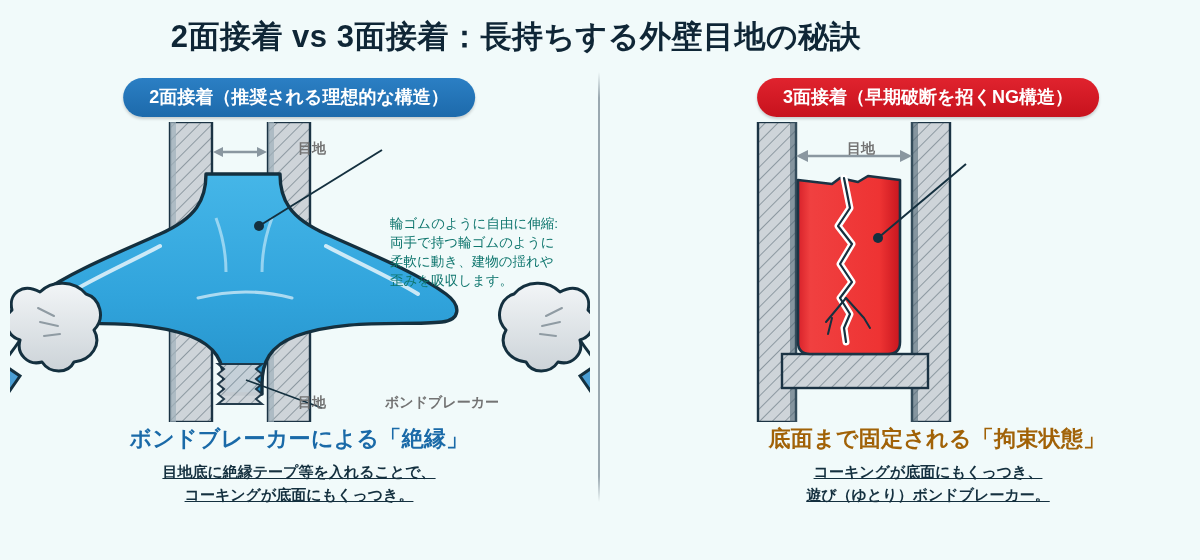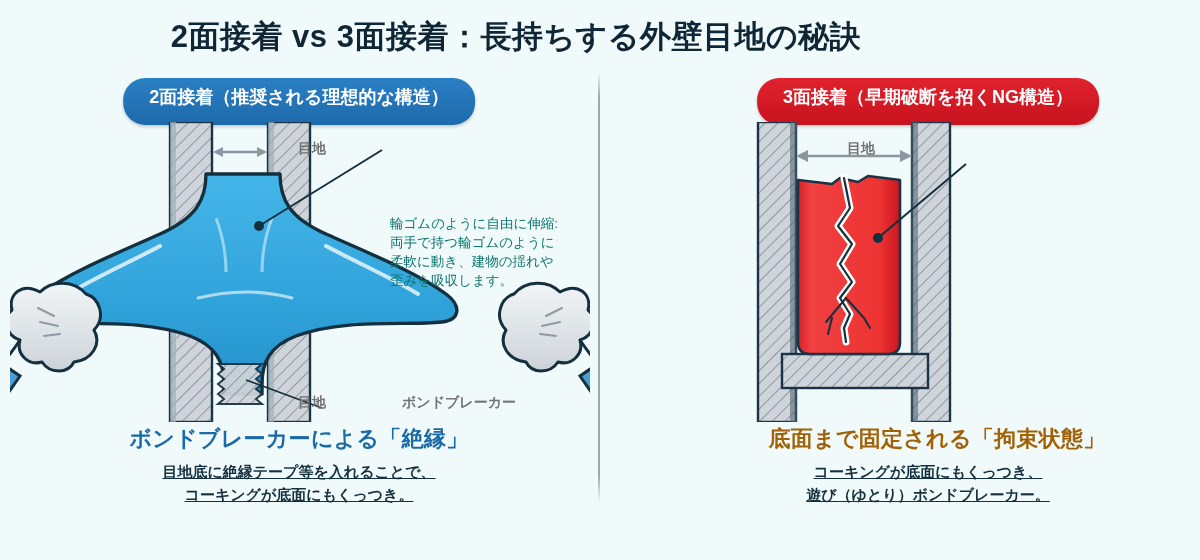--- a/index.html
+++ b/index.html
@@ -28,21 +28,21 @@
     background:linear-gradient(to bottom,rgba(150,165,175,0),#9aa8b0 6%,#9aa8b0 94%,rgba(150,165,175,0));
   }
 
   
   .panel{position:absolute;top:72px;height:470px;}
   .panel.left{left:0;width:598px;}
   .panel.right{left:600px;width:656px;}
 
   .badge{
     position:absolute;top:6px;left:50%;transform:translateX(-50%);
-    padding:7px 26px 16px;border-radius:22px;
+    padding:7px 26px 8px;border-radius:22px;
     color:#fff;font-size:18px;font-weight:bold;white-space:nowrap;
     box-shadow:0 2px 3px rgba(0,0,0,.18);
   }
   .badge.blue{background:linear-gradient(#2b7fc4,#1d6aab);}
   .badge.red{background:linear-gradient(#e0232e,#c7121d);}
 
   
   .footer{position:absolute;left:0;width:100%;text-align:center;}
   .footer.left-f{top:352px;}
   .footer.right-f{top:352px;}
@@ -169,21 +169,21 @@
           <path d="M28,186 l16,8 M30,200 l18,4 M34,214 l16,-2" stroke="#8f9ba3" stroke-width="2" fill="none" stroke-linecap="round"></path>
           <path d="M10,218 C 2,230 -6,240 -14,248" stroke="#14303f" stroke-width="3" fill="none"></path>
           <path d="M-16,236 l26,18 l-14,20 l-26,-18 z" fill="#4a9ed4" stroke="#14303f" stroke-width="3"></path>
           <path d="M-28,252 l20,14 l-12,16 l-20,-14 z" fill="#f6c6a6" stroke="#14303f" stroke-width="3"></path>
         </g>
       </svg>
     </div>
 
     <div class="art-label" style="left:298px;top:68px;">目地</div>
     <div class="art-label" style="left:298px;top:322px;">目地</div>
-    <div class="art-label" style="left:385px;top:322px;margin-left:17px;">ボンドブレーカー</div>
+    <div class="art-label" style="left:385px;top:322px;">ボンドブレーカー</div>
 
     <div class="anno left-a">
       <div>輪ゴムのように自由に伸縮:</div>
       <div>両手で持つ輪ゴムのように</div>
       <div>柔軟に動き、建物の揺れや</div>
       <div>歪みを吸収します。</div>
     </div>
 
     <div class="footer left-f">
       <div class="f-head blue">ボンドブレーカーによる「絶縁」</div>

